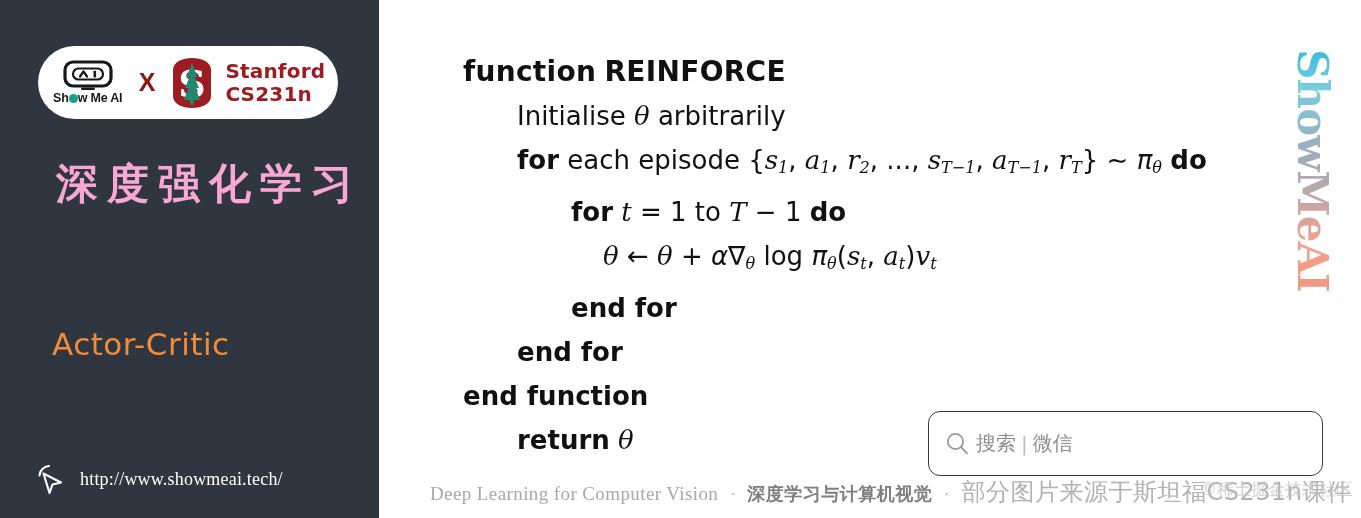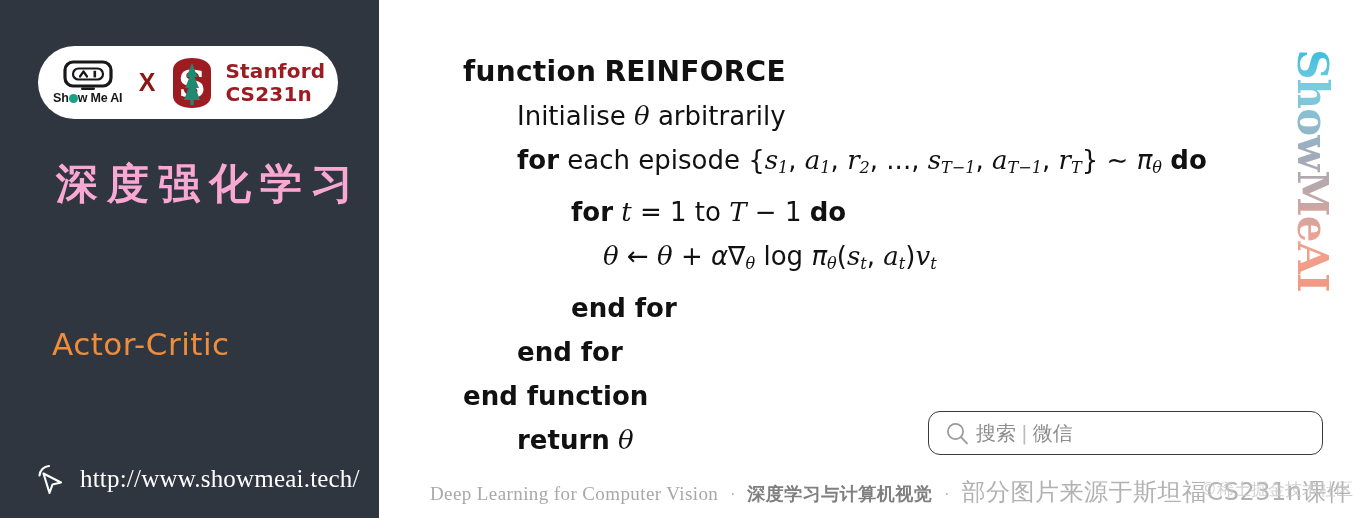--- a/index.html
+++ b/index.html
@@ -133,21 +133,21 @@
     position: absolute;
     left: 34px;
     top: 462px;
     display: flex;
     align-items: center;
     gap: 12px;
   }
   .cursor-icon { width: 34px; height: 34px; flex: 0 0 auto; }
   .site-url {
     color: #ffffff;
-    font-size: 25px;
+    font-size: 18px;
     font-family: "Liberation Serif", serif;
     white-space: nowrap;
     letter-spacing: 0.2px;
   }
 
   
   .main {
     position: absolute;
     left: 379px; top: 0;
     width: 982px;
@@ -203,21 +203,21 @@
     white-space: nowrap;
     pointer-events: none;
   }
 
   
   .search-pill {
     position: absolute;
     left: 549px;
     top: 411px;
     width: 395px;
-    height: 44px;
+    height: 65px;
     border: 1.6px solid #3a3a3a;
     border-radius: 12px;
     display: flex;
     align-items: center;
     padding: 0 16px;
     box-sizing: border-box;
     background: #ffffff;
   }
   .search-icon { width: 25px; height: 25px; flex: 0 0 auto; margin-right: 6px; }
   .search-ph {

